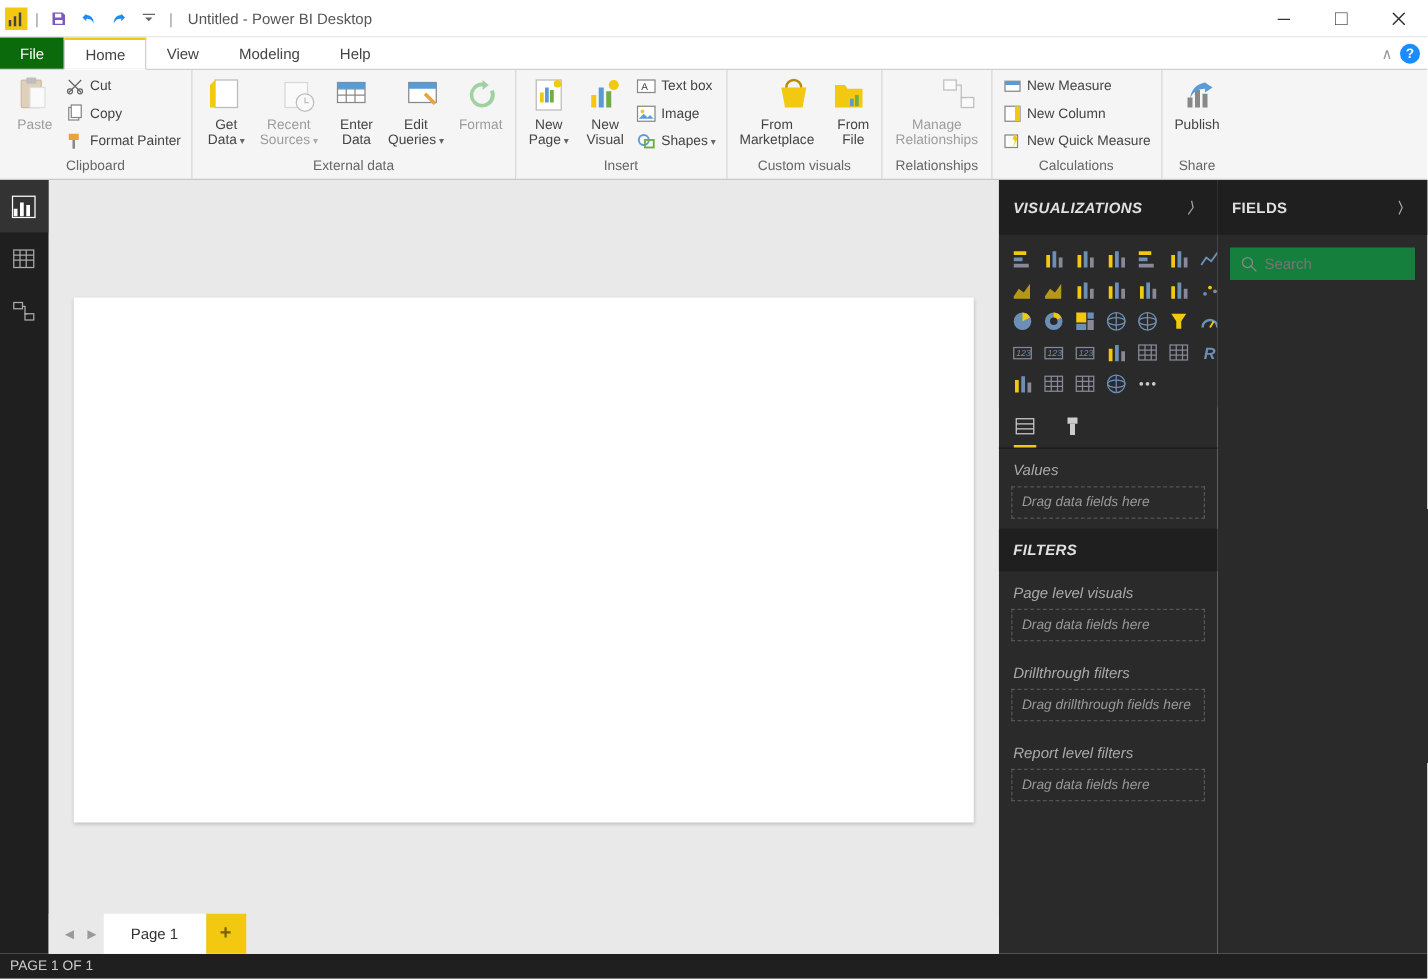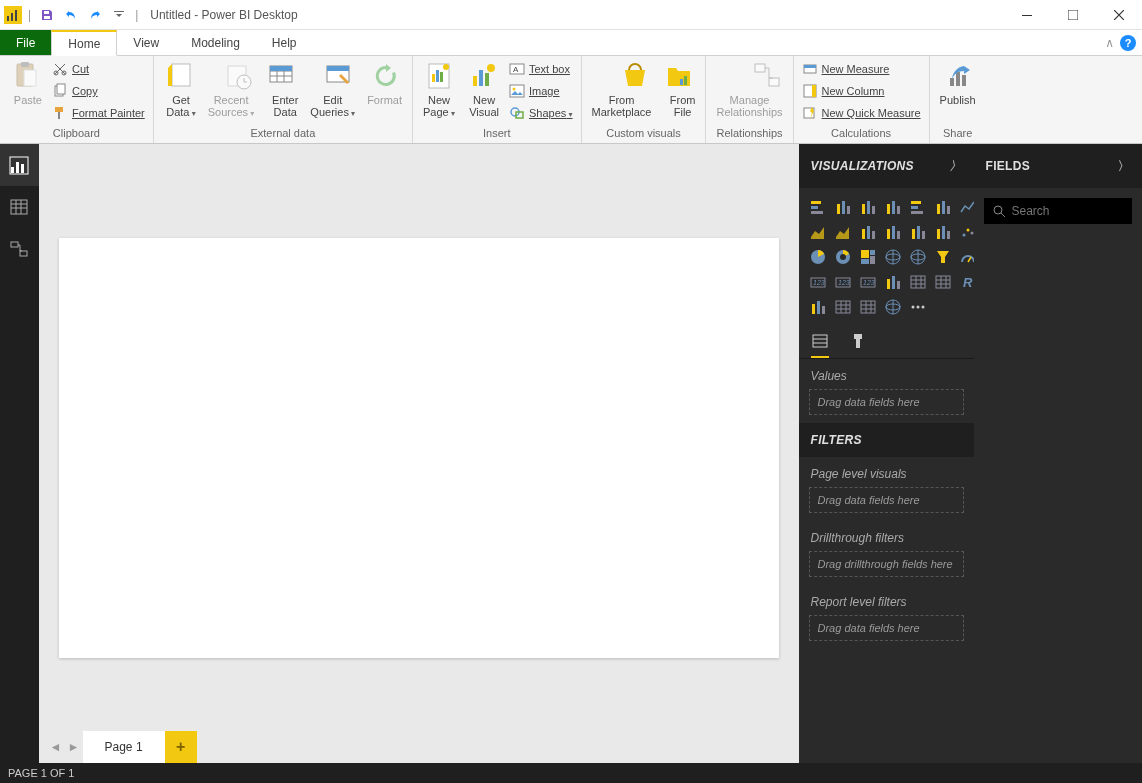--- a/index.html
+++ b/index.html
@@ -25,21 +25,21 @@
 
 
 .ribbon { height: 88px; background: #f5f5f5; display: flex; border-bottom: 1px solid #c8c8c8; }
 .ribbon-group { border-right: 1px solid #d8d8d8; display: flex; flex-direction: column; }
 .ribbon-group-body { flex: 1; display: flex; align-items: flex-start; padding: 2px 4px; }
 .ribbon-group-label { height: 16px; text-align: center; color: #666; font-size: 11px; }
 .rbtn-large { display: flex; flex-direction: column; align-items: flex-end; justify-content: flex-start; padding: 2px 6px; cursor: pointer; min-width: 44px; }
 .rbtn-large .icon32 { width: 32px; height: 32px; margin-bottom: 2px; }
 .rbtn-large .lbl { font-size: 11px; text-align: center; color: #444; line-height: 12px; }
 .rbtn-large.disabled { opacity: 0.5; cursor: default; }
-.rbtn-small { display: flex; align-items: center; gap: 4px; padding: 2px 4px; cursor: pointer; font-size: 11px; color: #444; height: 22px; text-decoration: underline; }
+.rbtn-small { display: flex; align-items: center; gap: 4px; padding: 2px 4px; cursor: pointer; font-size: 11px; color: #444; height: 22px; }
 .rbtn-small .icon16 { width: 16px; height: 16px; }
 .col { display: flex; flex-direction: column; }
 .dropdown-caret::after { content: " ▾"; font-size: 8px; color: #666; }
 
 
 .main { display: flex; height: calc(783px - 30px - 26px - 88px - 20px); }
 .leftbar { width: 40px; background: #1f1f1f; display: flex; flex-direction: column; }
 .leftbar-btn { height: 42px; display: flex; align-items: center; justify-content: center; cursor: pointer; color: #ccc; }
 .leftbar-btn.active { background: #333; color: #fff; }
 
@@ -59,21 +59,21 @@
 .panel-header { height: 44px; background: #1f1f1f; display: flex; align-items: center; padding: 0 12px; font-weight: 600; color: #e0e0e0; font-size: 12px; letter-spacing: 0.3px; }
 .panel-header .chev { margin-left: auto; color: #aaa; }
 .viz-grid { display: grid; grid-template-columns: repeat(7, 22px); gap: 3px 3px; padding: 8px 8px; background: #2a2a2a; }
 .viz-icon { width: 22px; height: 22px; display: flex; align-items: center; justify-content: center; cursor: pointer; color: #8daccc; }
 .viz-tabs { display: flex; gap: 20px; padding: 6px 12px 0 12px; border-bottom: 1px solid #1a1a1a; }
 .viz-tab { padding-bottom: 6px; cursor: pointer; color: #aaa; }
 .viz-tab.active { border-bottom: 2px solid #f2c811; color: #ddd; }
 .section-label { padding: 10px 12px 6px 12px; color: #aaa; font-size: 12px; }
 .drop-zone { margin: 0 10px 8px 10px; border: 1px dashed #555; padding: 6px 8px; color: #9a9a9a; font-size: 11px; }
 .filters-header { background: #1f1f1f; padding: 10px 12px; font-weight: 600; font-size: 12px; color: #e0e0e0; letter-spacing: 0.3px; }
-.search-box { margin: 10px; background: #000000; display: flex; align-items: center; padding: 6px 8px; gap: 6px; }
+.search-box { margin: 10px; background: #15803d; display: flex; align-items: center; padding: 6px 8px; gap: 6px; }
 .search-box input { background: transparent; border: none; color: #ccc; outline: none; width: 100%; font-size: 12px; }
 
 
 .statusbar { height: 20px; background: #1f1f1f; color: #ccc; display: flex; align-items: center; padding: 0 8px; font-size: 11px; }
 
 svg { display: block; }
 </style>
 </head>
 <body>
 

